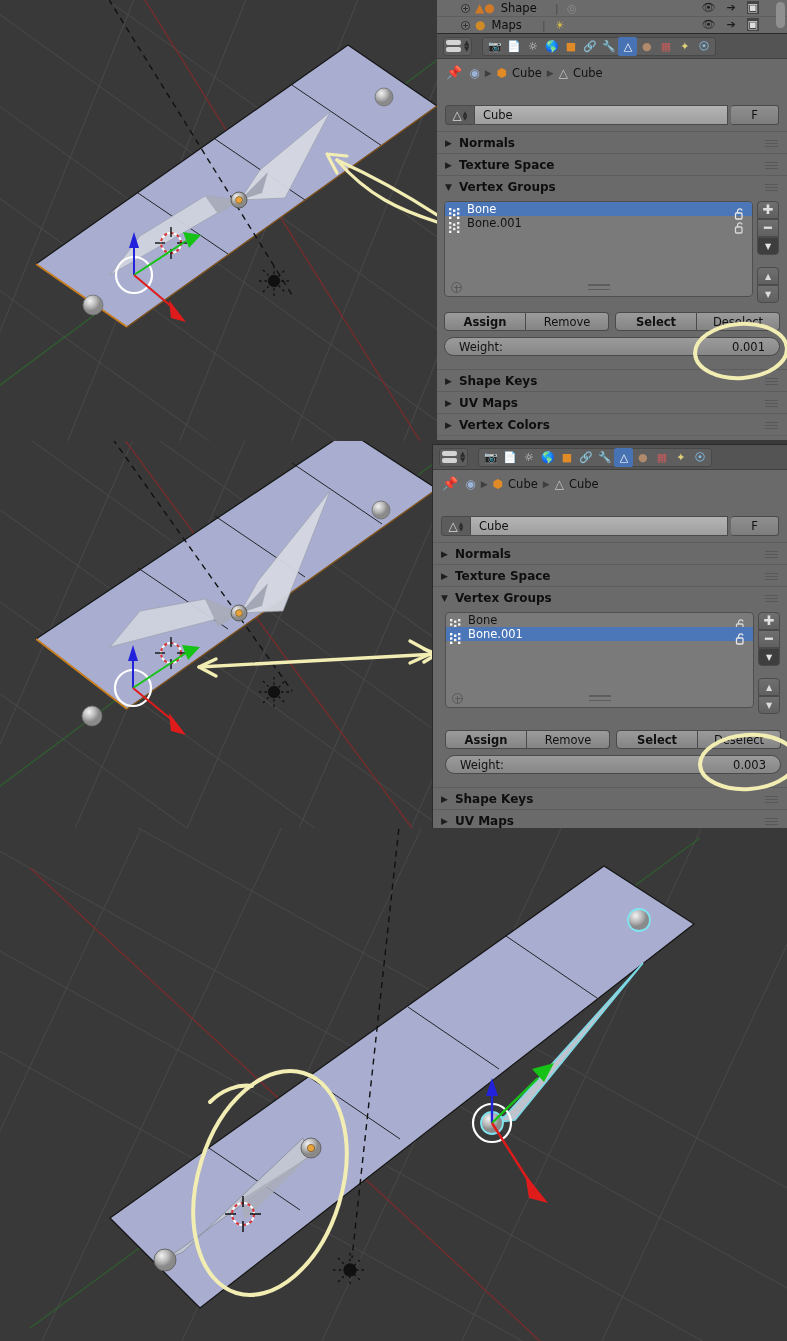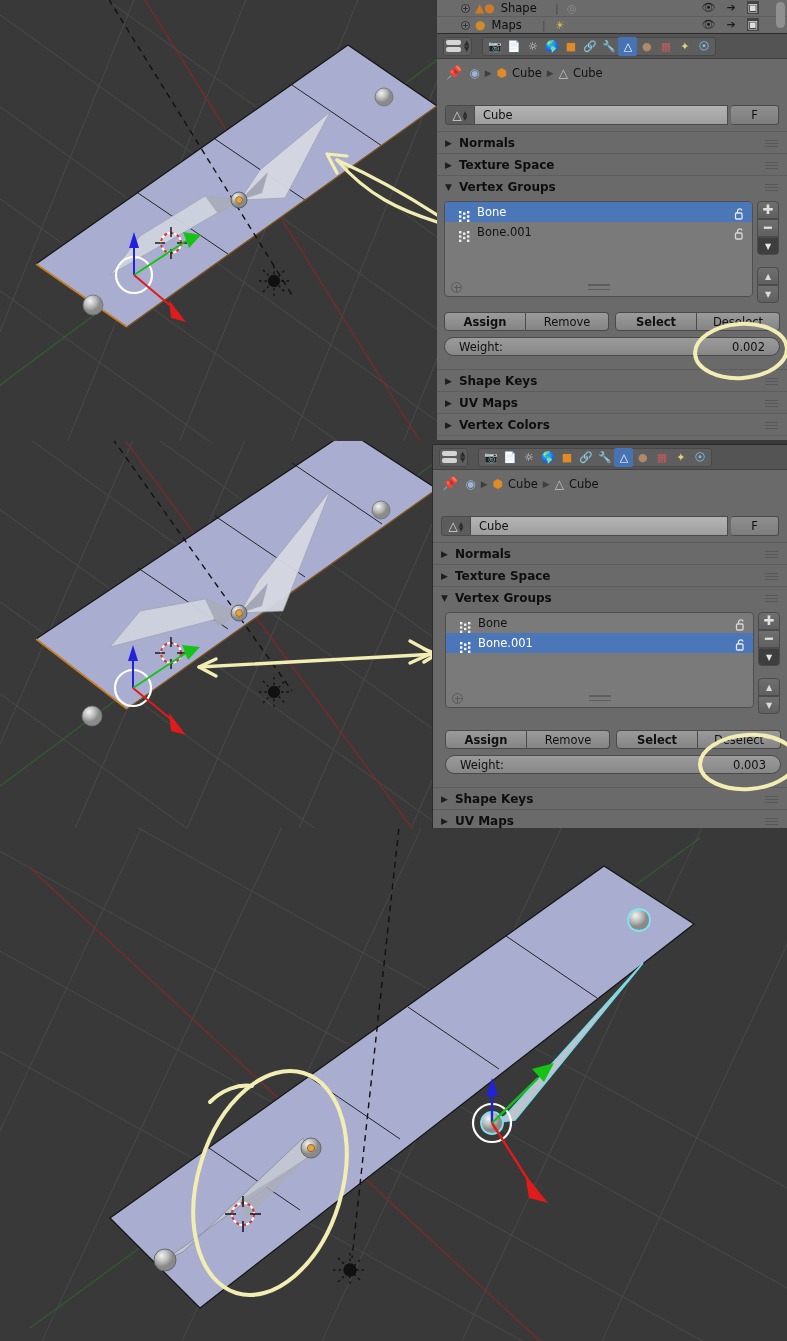--- a/index.html
+++ b/index.html
@@ -59,21 +59,21 @@
   .section { position:absolute; left:0; right:0; height:22px; background:#6a6a6a;
              border-top:1px solid #5d5d5d; display:flex; align-items:center;
              padding-left:8px; }
   .section .tri { font-size:9px; color:#1d1d1d; margin-right:7px; }
   .section .sl { font-size:12px; color:#0e0e0e;font-weight:bold; }
   .section .grip { position:absolute; right:9px; top:8px; width:13px; height:6px; }
   .section .grip i { display:block; height:1px; background:#585858; margin-bottom:2px; }
 
   .uilist { position:absolute; background:#7a7a7a; border:1px solid #4f4f4f;
             border-radius:4px; overflow:hidden; }
-  .ul-row { height:20px; display:flex; align-items:center; padding:0 14px;
+  .ul-row { height:14px; display:flex; align-items:center; padding:0 4px;
             position:relative; }
   .ul-row.active { background:#4b76b8; }
   .ul-name { font-size:11.5px; color:#121212; margin-left:7px; }
   .ul-row.active .ul-name { color:#ffffff; }
   .ul-lock { position:absolute; right:6px; top:3px; }
   .ul-foot { position:absolute; left:0; right:0; bottom:0; height:16px; }
   .ul-plus { position:absolute; left:6px; top:2px; width:11px; height:11px;
              border:1px solid #5a5a5a; border-radius:50%; }
   .ul-plus::before{content:'';position:absolute;left:4px;top:2px;width:1px;height:7px;background:#5a5a5a;}
   .ul-plus::after{content:'';position:absolute;left:2px;top:4px;width:7px;height:1px;background:#5a5a5a;}
@@ -543,21 +543,21 @@
       <div class="btn l" style="width:82px;">Assign</div>
       <div class="btn r" style="width:83px;">Remove</div>
     </div>
     <div class="btnrow" style="left:178px;top:278px;width:165px;">
       <div class="btn l" style="width:82px;">Select</div>
       <div class="btn r" style="width:83px;">Deselect</div>
     </div>
 
     <div class="weightrow" style="left:7px;top:303px;width:336px;">
       <span>Weight:</span>
-      <span>0.002</span>
+      <span>0.001</span>
     </div>
 
     <div class="section" style="top:335px;">
       <span class="tri">▶</span>
       <span class="sl">Shape Keys</span>
       <span class="grip">
           <i></i>
           <i></i>
           <i></i>
         </span>

